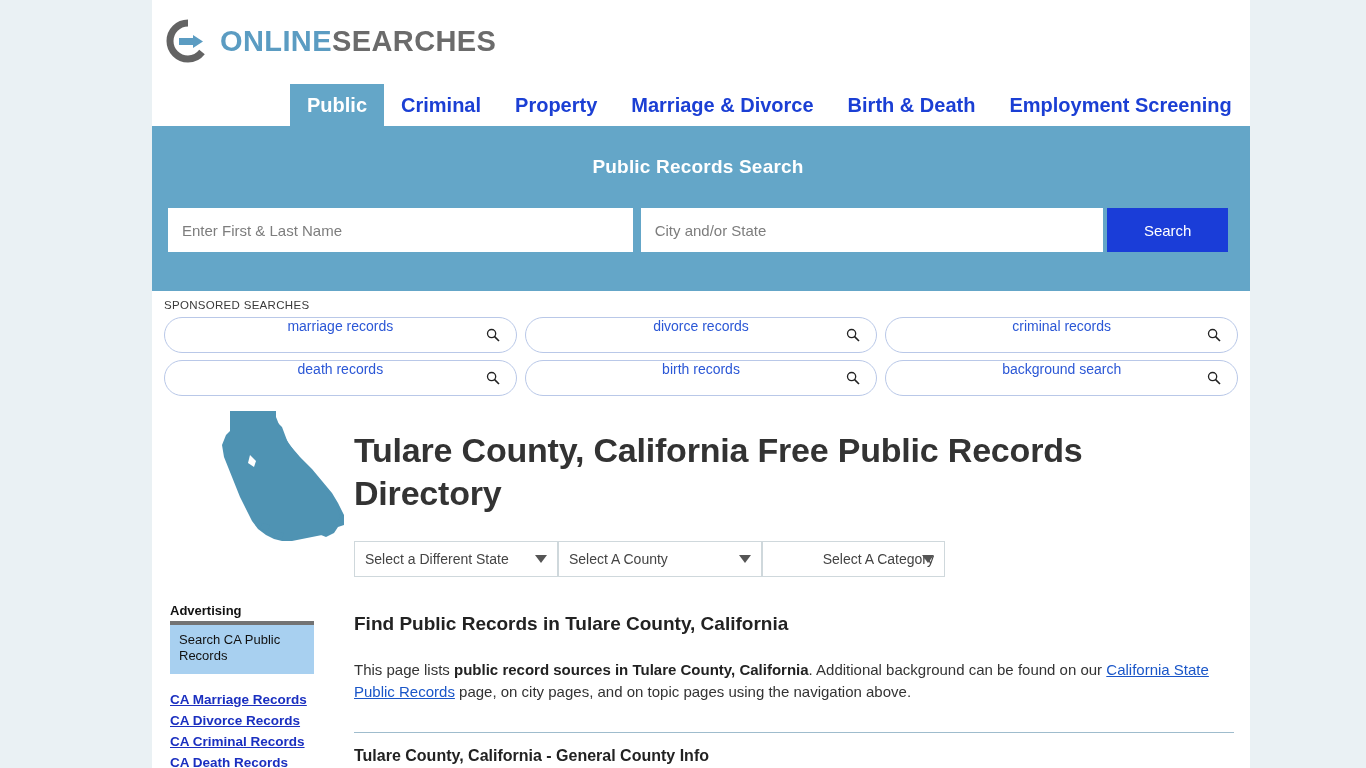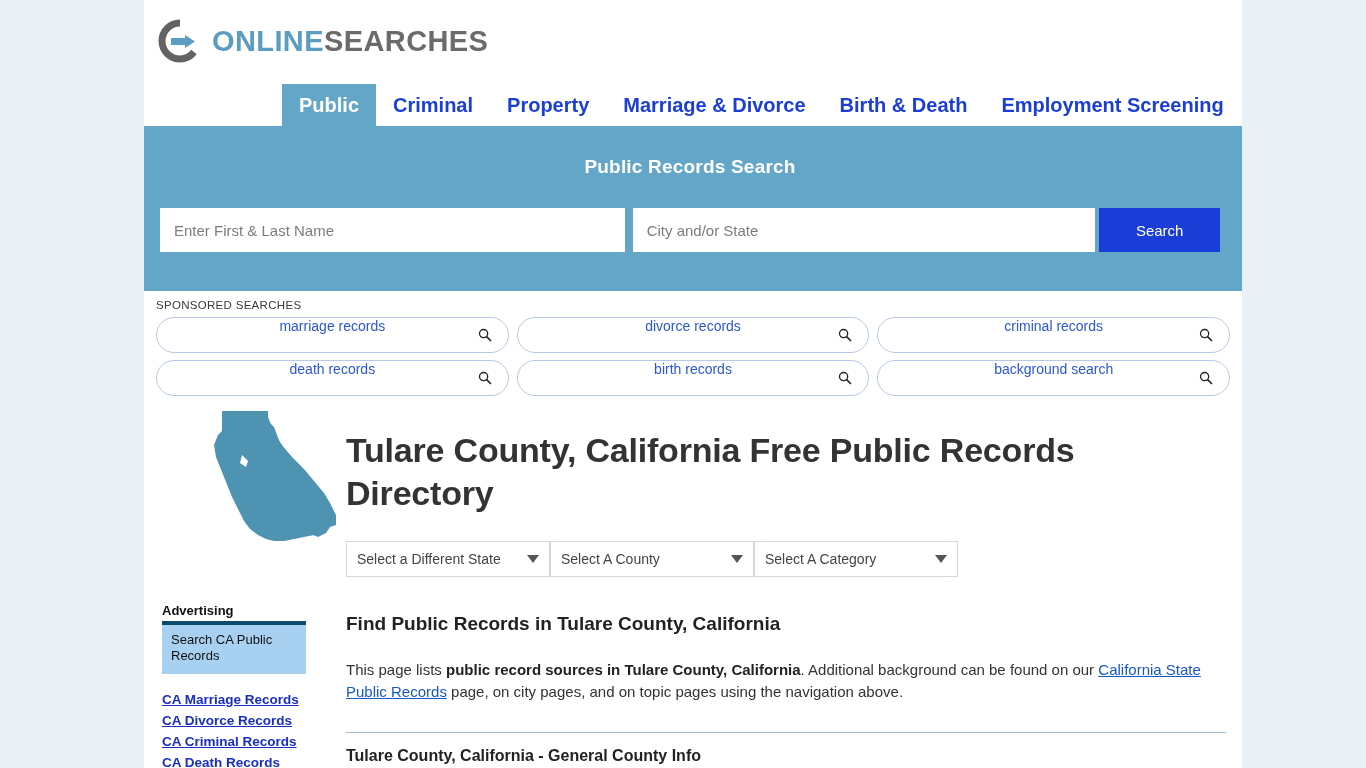--- a/index.html
+++ b/index.html
@@ -13,21 +13,21 @@
     font-family: "Liberation Sans", sans-serif;
   }
   .page {
     position: relative;
     width: 1366px;
     height: 768px;
     background: #eaf1f4;
   }
   .content-wrap {
     position: absolute;
-    left: 144px;
+    left: 152px;
     top: 0;
     width: 1098px;
     height: 768px;
     background: #ffffff;
     box-sizing: border-box;
   }
 
   
   .header {
     height: 84px;
@@ -182,21 +182,21 @@
   }
   .adv-title {
     font-size: 13px;
     font-weight: bold;
     color: #111;
     margin: 48px 0 0 6px;
   }
   .ad-box {
     margin: 3px 0 0 6px;
     background: #a8d0f0;
-    border-top: 4px solid #0c4a6e;
+    border-top: 4px solid #737373;
     padding: 7px 9px 9px 9px;
     font-size: 13px;
     color: #111;
     line-height: 1.25;
     width: 144px;
     box-sizing: border-box;
     cursor: pointer;
   }
   .side-links {
     margin: 18px 0 0 6px;
@@ -238,21 +238,21 @@
     align-items: center;
     padding: 0 10px;
     font-size: 14px;
     color: #444;
     position: relative;
     cursor: pointer;
     box-sizing: border-box;
   }
   .sel-state { width: 204px; }
   .sel-county { width: 204px; }
-  .sel-cat { width: 204px; }
+  .sel-cat { width: 183px; justify-content: flex-end; }
   .select .caret {
     position: absolute;
     right: 10px;
     top: 50%;
     transform: translateY(-50%);
     width: 0; height: 0;
     border-left: 6px solid transparent;
     border-right: 6px solid transparent;
     border-top: 8px solid #555;
   }

